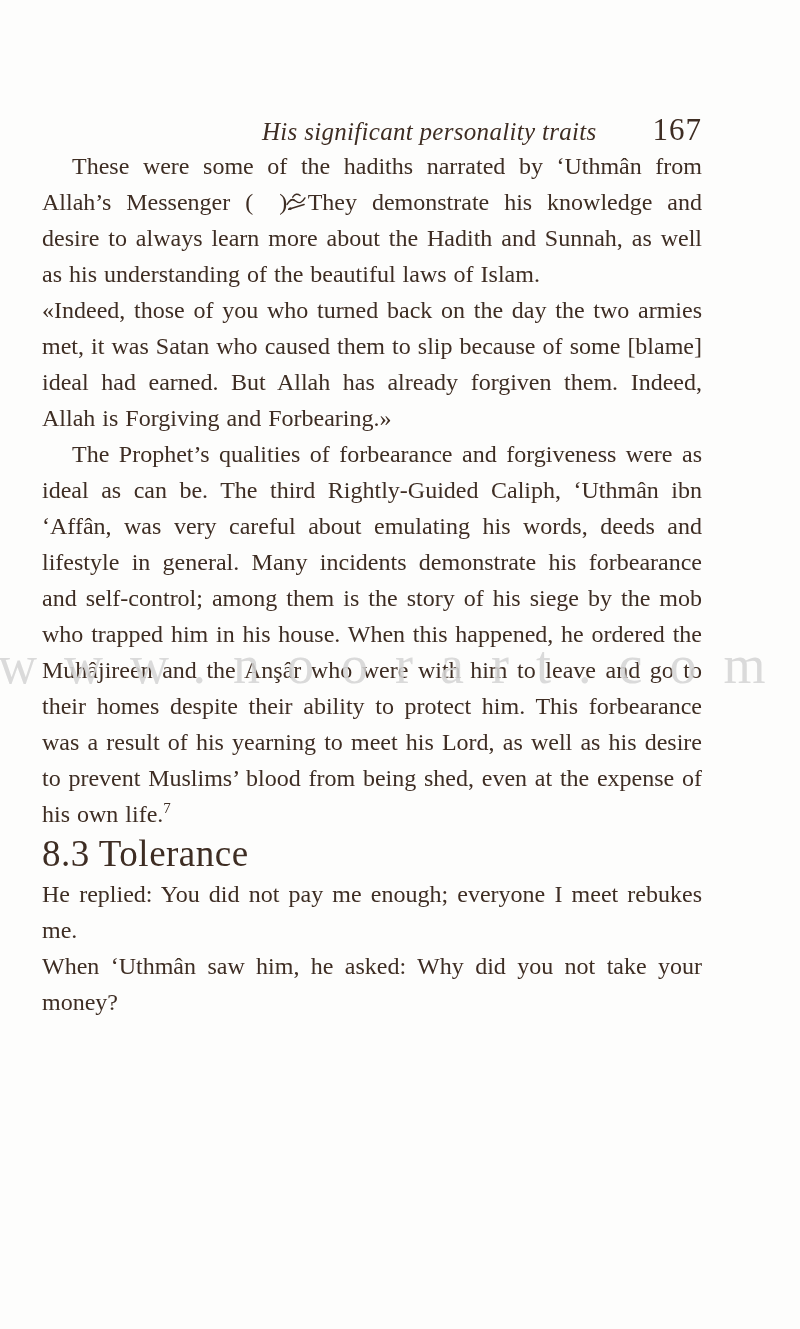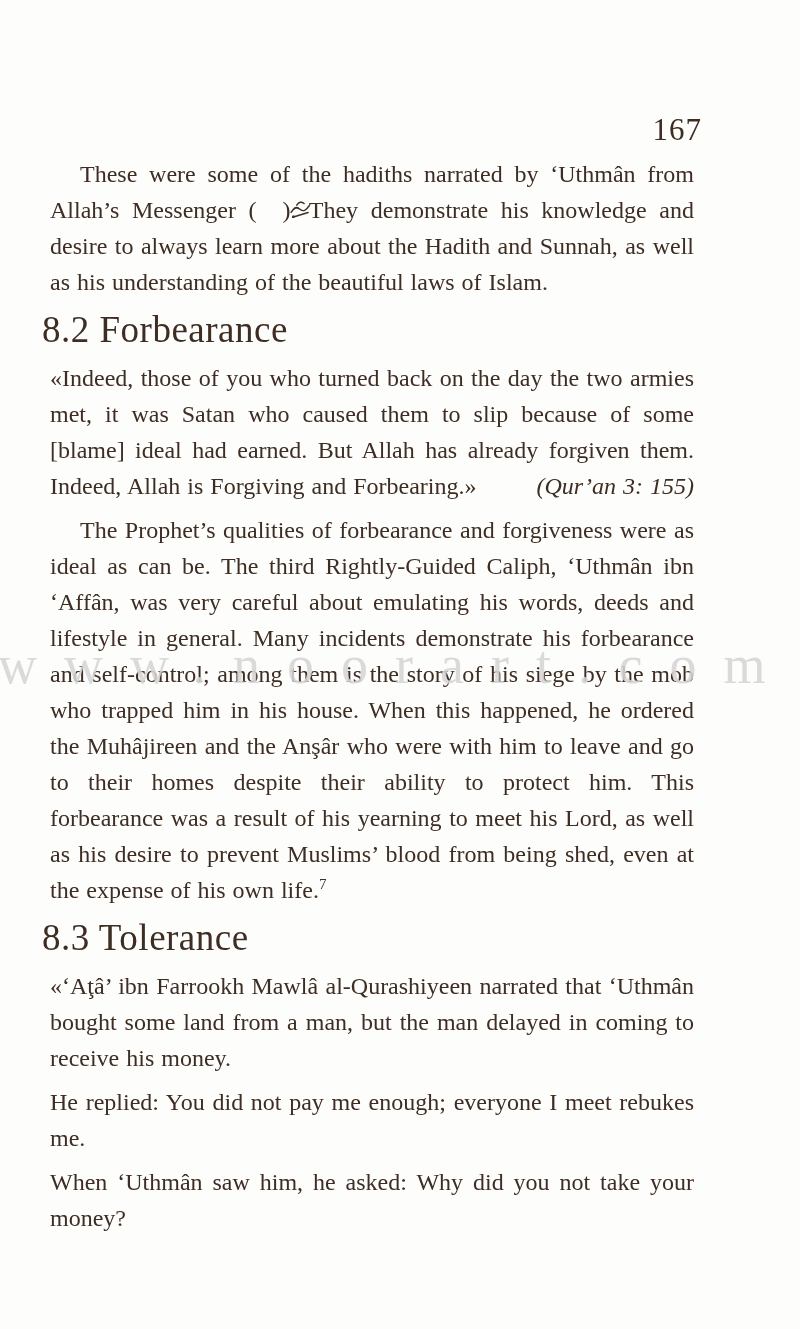--- a/index.html
+++ b/index.html
@@ -34,21 +34,21 @@
   }
   .rh-num {
     font-size: 31px;
     margin-left: 56px;
     letter-spacing: 1px;
   }
   p.body {
     font-size: 24px;
     line-height: 36px;
     text-align: justify;
-    margin: 8px;
+    margin: 0;
     word-spacing: 1px;
   }
   p.indent { text-indent: 30px; }
   .mt-intro   { margin-top: 22px; }
   .mt-h-fb    { margin-top: 42px; }
   .mt-p1      { margin-top: 14px; }
   .mt-quote   { margin-top: 8px; }
   .mt-body    { margin-top: 12px; }
   .mt-h-tol   { margin-top: 44px; font-family: Liberation Serif, serif; }
   .mt-tp1     { margin-top: 14px; }
@@ -92,39 +92,38 @@
 </head>
 <body>
 
 <div class="page">
 
   <div class="watermark">www.noorart.com</div>
 
   <div class="content">
 
     <div class="running-header">
+      <span class="rh-title">His significant personality traits</span>
       <span class="rh-num">167</span>
     </div>
 
     <p class="body indent mt-intro"><span>These were some of the hadiths narrated by ‘Uthmân from Allah’s Messenger (</span><span class="pbuh-wrap"><svg width="26" height="26" viewBox="0 0 32 32" fill="none" stroke="#3e2d23" stroke-width="1.8" stroke-linecap="round">
             <path d="M5 19 q5 -9 11 -4 t11 -4"></path>
             <path d="M7 25 q9 -3 19 -6"></path>
             <path d="M12 10 q4 -6 9 -2"></path>
             <path d="M9 14 q3 -2 5 0"></path>
           </svg></span><span>). They demonstrate his knowledge and desire to always learn more about the Hadith and Sunnah, as well as his understanding of the beautiful laws of Islam.</span></p>
 
-    <h2 class="section-heading mt-h-fb">8.2 Forbearance</h2>
 
 
-    <p class="body mt-quote"><span>«Indeed, those of you who turned back on the day the two armies met, it was Satan who caused them to slip because of some [blame] ideal had earned. But Allah has already forgiven them. Indeed, Allah is Forgiving and Forbearing.»</span><span class="citation">(Qur’an 3: 155)</span></p>
+    <p class="body mt-quote"><span>«Indeed, those of you who turned back on the day the two armies met, it was Satan who caused them to slip because of some [blame] ideal had earned. But Allah has already forgiven them. Indeed, Allah is Forgiving and Forbearing.»</span></p>
 
     <p class="body indent mt-body"><span>The Prophet’s qualities of forbearance and forgiveness were as ideal as can be. The third Rightly-Guided Caliph, ‘Uthmân ibn ‘Affân, was very careful about emulating his words, deeds and lifestyle in general. Many incidents demonstrate his forbearance and self-control; among them is the story of his siege by the mob who trapped him in his house. When this happened, he ordered the Muhâjireen and the Anşâr who were with him to leave and go to their homes despite their ability to protect him. This forbearance was a result of his yearning to meet his Lord, as well as his desire to prevent Muslims’ blood from being shed, even at the expense of his own life.</span><sup class="footnote">7</sup></p>
 
     <h2 class="section-heading mt-h-tol">8.3 Tolerance</h2>
 
-    <p class="body mt-tp1">«‘Aţâ’ ibn Farrookh Mawlâ al-Qurashiyeen narrated that ‘Uthmân bought some land from a man, but the man delayed in coming to receive his money.</p>
 
     <p class="body mt-tp3">He replied: You did not pay me enough; everyone I meet rebukes me.</p>
 
     <p class="body mt-tp2">When ‘Uthmân saw him, he asked: Why did you not take your money?</p>
 
   </div>
 </div>
 
 </body></html>

